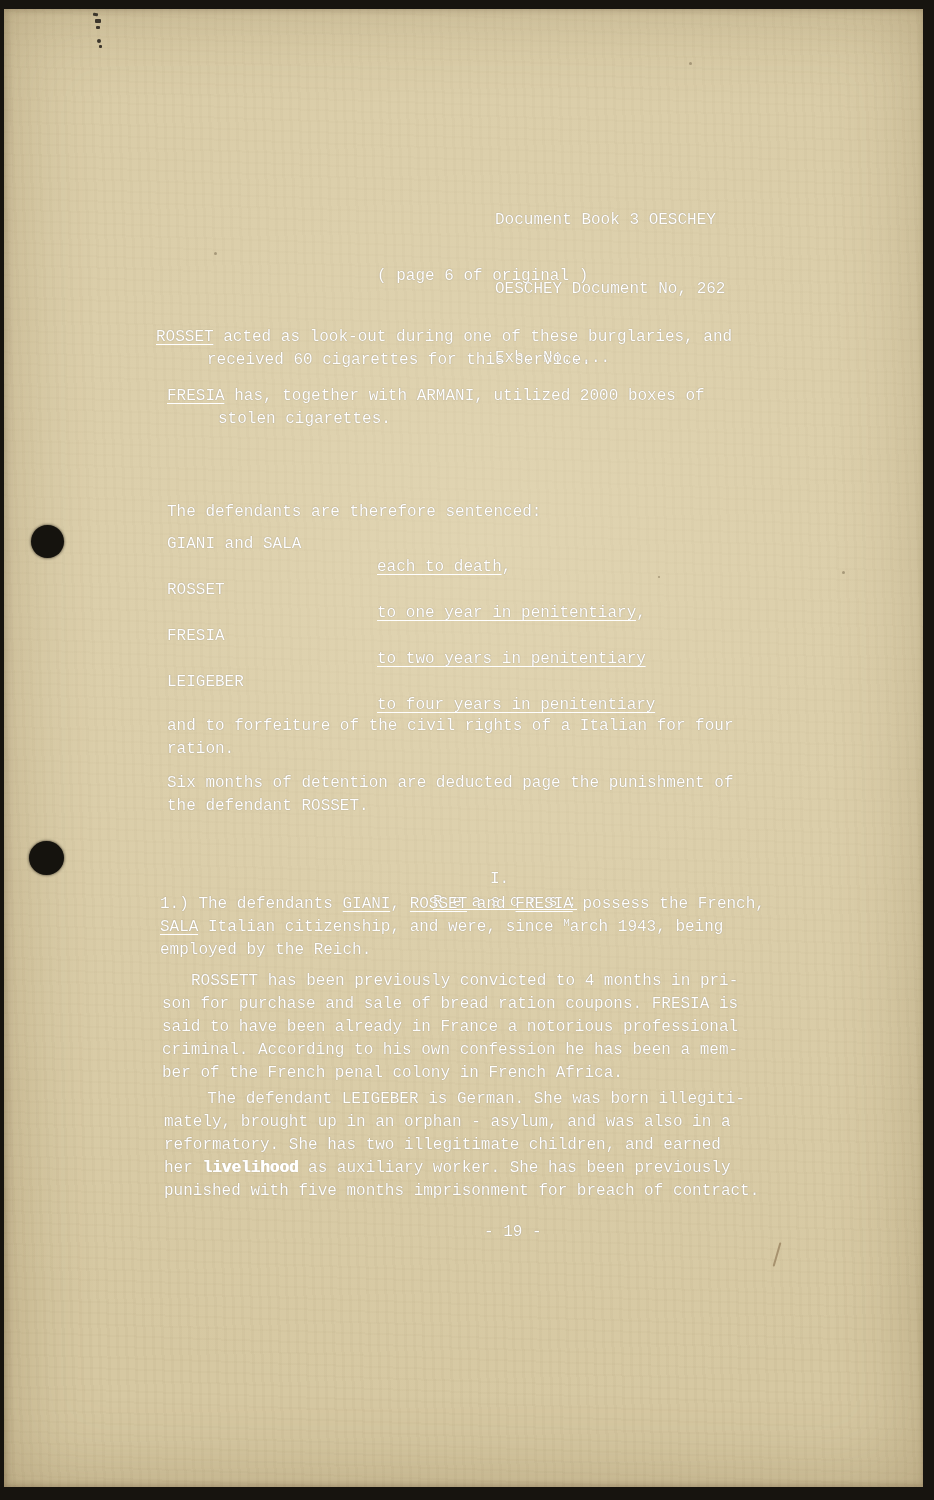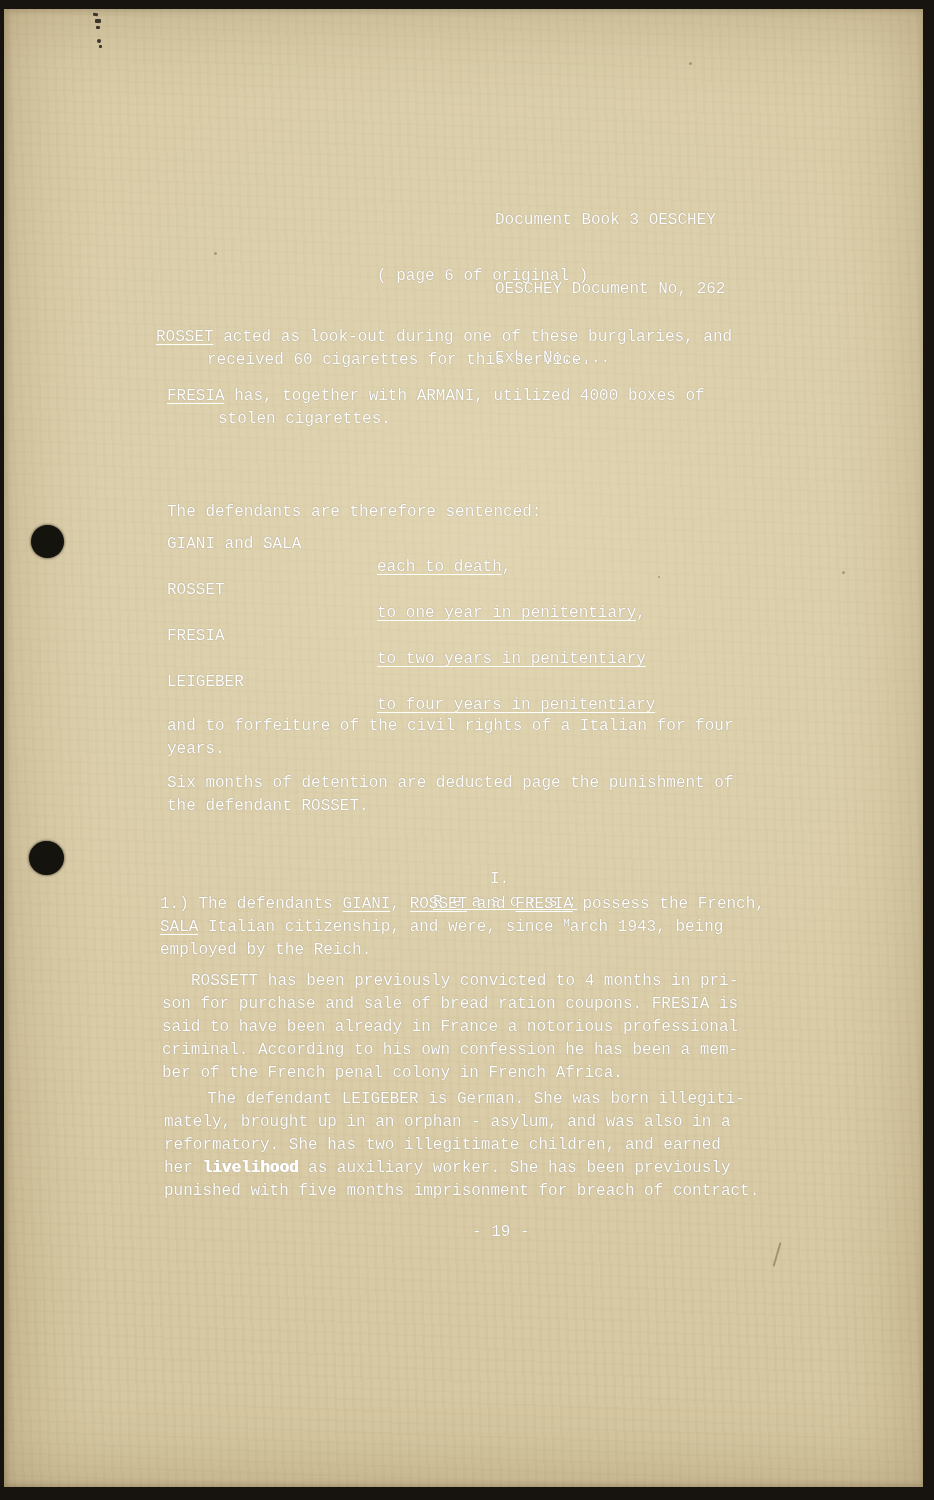--- a/index.html
+++ b/index.html
@@ -59,36 +59,36 @@
   <div class="blk" style="left:495px;top:163px;">
     <div class="tl">Document Book 3 OESCHEY</div>
     <div class="tl">OESCHEY Document No, 262</div>
     <div class="tl">Exh. No.....</div>
   </div>
 
   <div class="blk" style="left:377px;top:265px;text-align:right;">( page 6 of original )</div>
 
   <div class="blk hang" style="left:156px;top:326px;"><div class="tl"><span class="u">ROSSET</span><span> acted as look-out during one of these burglaries, and</span></div><div class="tl"><span>received 60 cigarettes for this service.</span></div></div>
 
-  <div class="blk hang" style="left:167px;top:385px;"><div class="tl"><span class="u">FRESIA</span><span> has, together with ARMANI, utilized 4000 boxes of</span></div><div class="tl"><span>stolen cigarettes.</span></div></div>
+  <div class="blk hang" style="left:167px;top:385px;"><div class="tl"><span class="u">FRESIA</span><span> has, together with ARMANI, utilized 2000 boxes of</span></div><div class="tl"><span>stolen cigarettes.</span></div></div>
 
   <div class="blk hang" style="left:167px;top:440px;"></div>
 
   <div class="blk" style="left:167px;top:501px;">The defendants are therefore sentenced:</div>
 
   <div class="blk sent" style="left:167px;top:534px;"><div class="tl">GIANI and SALA</div><div class="tl verdict"><span class="u">each to death</span><span>,</span></div><div class="tl">ROSSET</div><div class="tl verdict"><span class="u">to one year in penitentiary</span><span>,</span></div><div class="tl">FRESIA</div><div class="tl verdict"><span class="u">to two years in penitentiary</span></div><div class="tl">LEIGEBER</div><div class="tl verdict"><span class="u">to four years in penitentiary</span></div></div>
 
-  <div class="blk" style="left:167px;top:715px;"><div class="tl"><span>and to forfeiture of the civil rights of a Italian for four</span></div><div class="tl"><span>years.</span></div></div>
+  <div class="blk" style="left:167px;top:715px;"><div class="tl"><span>and to forfeiture of the civil rights of a Italian for four</span></div><div class="tl"><span>ration.</span></div></div>
 
   <div class="blk" style="left:167px;top:772px;"><div class="tl"><span>Six months of detention are deducted page the punishment of</span></div><div class="tl"><span>the defendant ROSSET.</span></div></div>
 
   <div class="blk" style="left:433px;top:850px;margin-top:41px;"><div class="tl"><span class="u">R e a s o n s :</span></div></div>
 
   <div class="blk" style="left:490px;top:868px;">I.</div>
 
   <div class="blk" style="left:160px;top:893px;"><div class="tl"><span>1.) The defendants </span><span class="u">GIANI</span><span>, </span><span class="u">ROSSET</span><span> and </span><span class="u">FRESIA</span><span> possess the French,</span></div><div class="tl"><span class="u">SALA</span><span> Italian citizenship, and were, since </span><sup>M</sup><span>arch 1943, being</span></div><div class="tl"><span>employed by the Reich.</span></div></div>
 
   <div class="blk fl" style="left:162px;top:970px;"><div class="tl"><span>ROSSETT has been previously convicted to 4 months in pri-</span></div><div class="tl"><span>son for purchase and sale of bread ration coupons. FRESIA is</span></div><div class="tl"><span>said to have been already in France a notorious professional</span></div><div class="tl"><span>criminal. According to his own confession he has been a mem-</span></div><div class="tl"><span>ber of the French penal colony in French Africa.</span></div></div>
 
   <div class="blk fl" style="left:164px;top:1088px;"><div class="tl"><span>The defendant LEIGEBER is German. She was born illegiti-</span></div><div class="tl"><span>mately, brought up in an orphan - asylum, and was also in a</span></div><div class="tl"><span>reformatory. She has two illegitimate children, and earned</span></div><div class="tl"><span>her </span><span class="b">livelihood</span><span> as auxiliary worker. She has been previously</span></div><div class="tl"><span>punished with five months imprisonment for breach of contract.</span></div></div>
 
-  <div class="blk" style="left:472px;top:1221px;">- 19 -</div>
+  <div class="blk" style="left:484px;top:1221px;">- 19 -</div>
 </div>
 
 </body></html>

